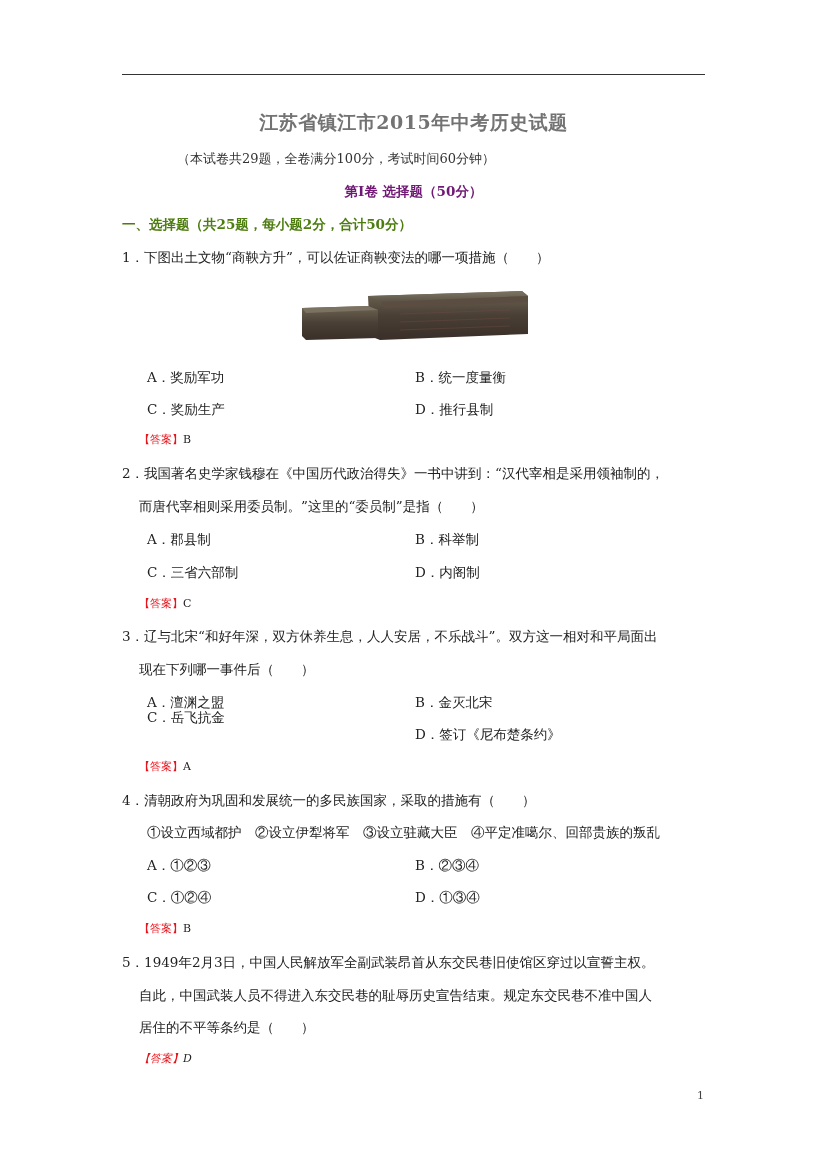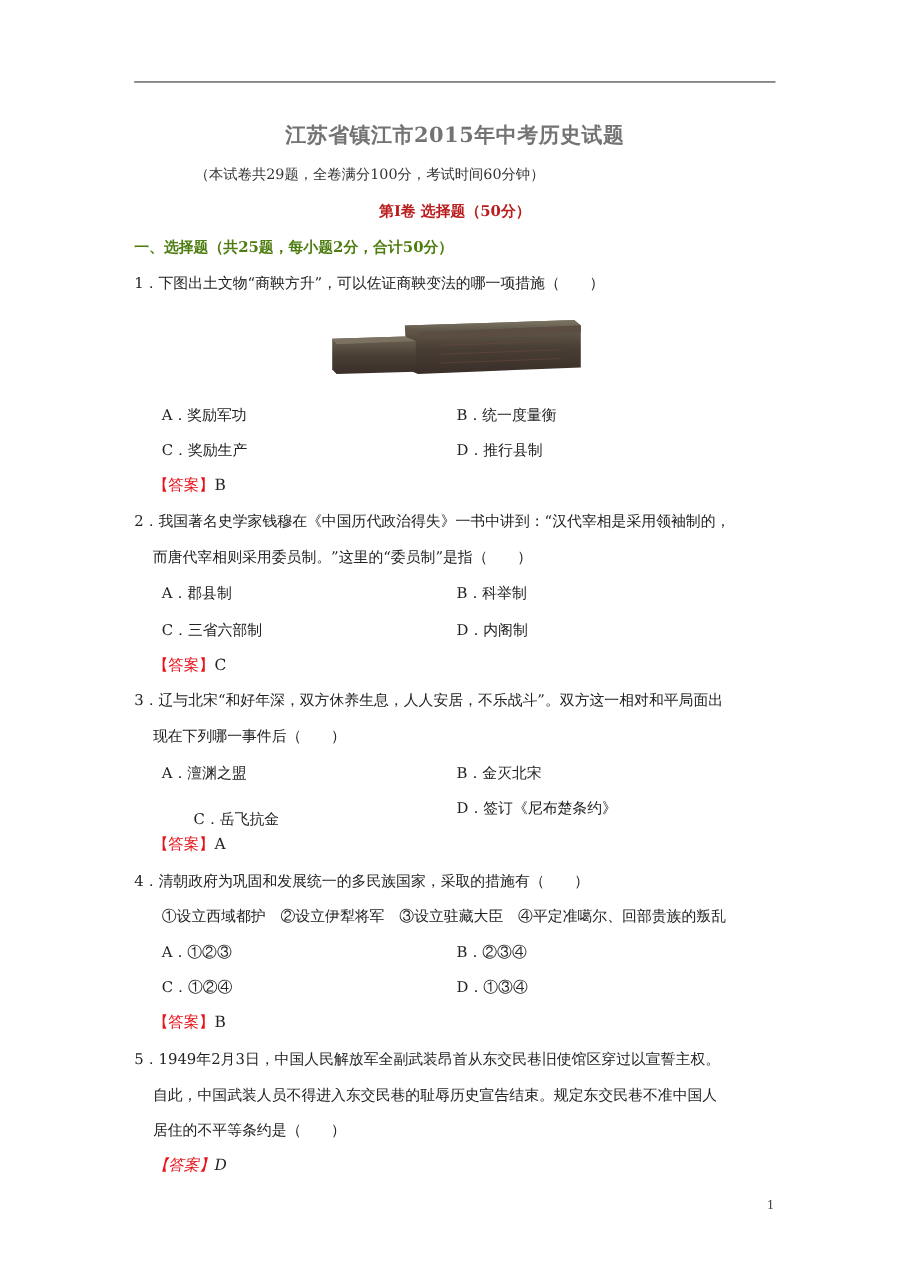--- a/index.html
+++ b/index.html
@@ -2,25 +2,25 @@
 <html><head>
 <meta charset="utf-8">
 <style>
   html, body { margin: 0; padding: 0; background: #ffffff; }
   body { width: 827px; height: 1169px; position: relative; overflow: hidden;
          font-family: "DejaVu Serif", "Liberation Serif", serif; color: #222; }
   .header-rule { position: absolute; left: 122px; top: 74px; width: 583px; height: 1px; background: #333; }
   .title { position: absolute; left: 0; width: 827px; top: 110px; text-align: center;
            color: #737373; font-size: 19px; font-weight: bold; letter-spacing: 0.5px; }
   .subtitle { position: absolute; left: 0; width: 672px; top: 150px; text-align: center; font-size: 13px; color: #333; }
-  .part-title { position: absolute; left: 0; width: 827px; top: 183px; text-align: center; font-size: 13.5px; font-weight: bold; color: #b91c1c; }
+  .part-title { position: absolute; left: 0; width: 827px; top: 183px; text-align: center; font-size: 13.5px; font-weight: bold; color: #701a75; }
   .section-title { position: absolute; left: 122px; top: 216px; font-size: 13.5px; font-weight: bold; color: #4d7c0f; }
   .line { position: absolute; font-size: 13.5px; color: #222; white-space: nowrap; }
   .opt { position: absolute; font-size: 13.5px; color: #222; white-space: nowrap; }
-  .answer { position: absolute; left: 139px; font-size: 14px; white-space: nowrap; }
+  .answer { position: absolute; left: 139px; font-size: 11px; white-space: nowrap; }
   .answer .tag { color: #e8141c; }
   .answer .val { color: #222; }
   .artifact { position: absolute; left: 300px; top: 286px; width: 230px; height: 58px; }
   .page-num { position: absolute; left: 697px; top: 1089px; font-size: 11px; color: #444; }
 </style>
 </head>
 <body>
 
 <div class="header-rule"></div>
 <div class="title">江苏省镇江市2015年中考历史试题</div>
@@ -70,21 +70,21 @@
   <div class="answer" style="top:596px;">
     <span class="tag">【答案】</span><span class="val">C</span>
   </div>
 </div>
 
 <div>
   <div class="line" style="left:122px; top:628px;">3．辽与北宋“和好年深，双方休养生息，人人安居，不乐战斗”。双方这一相对和平局面出</div>
   <div class="line" style="left:139px; top:661px;">现在下列哪一事件后（　　）</div>
   <div class="opt" style="left:147px; top:694px;">A．澶渊之盟</div>
   <div class="opt" style="left:415px; top:694px;">B．金灭北宋</div>
-  <div class="opt" style="left:147px; top:736px;margin-left:29px;">C．岳飞抗金</div>
+  <div class="opt" style="left:147px; top:709px;">C．岳飞抗金</div>
   <div class="opt" style="left:415px; top:726px;">D．签订《尼布楚条约》</div>
   <div class="answer" style="top:759px;">
     <span class="tag">【答案】</span><span class="val">A</span>
   </div>
 </div>
 
 <div>
   <div class="line" style="left:122px; top:792px;">4．清朝政府为巩固和发展统一的多民族国家，采取的措施有（　　）</div>
   <div class="line" style="left:147px; top:824px;">①设立西域都护　②设立伊犁将军　③设立驻藏大臣　④平定准噶尔、回部贵族的叛乱</div>
   <div class="opt" style="left:147px; top:857px;">A．①②③</div>

